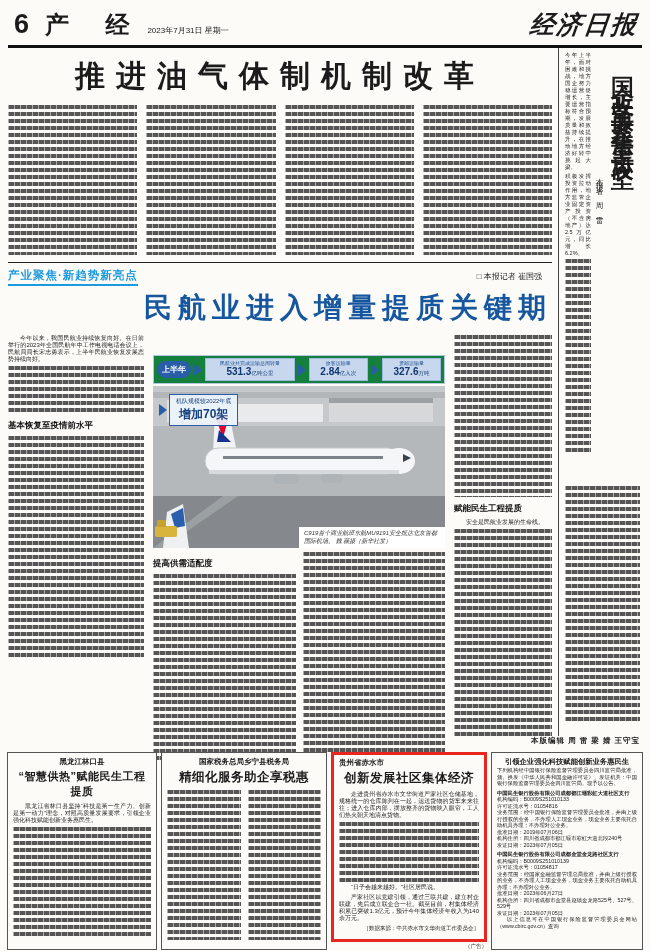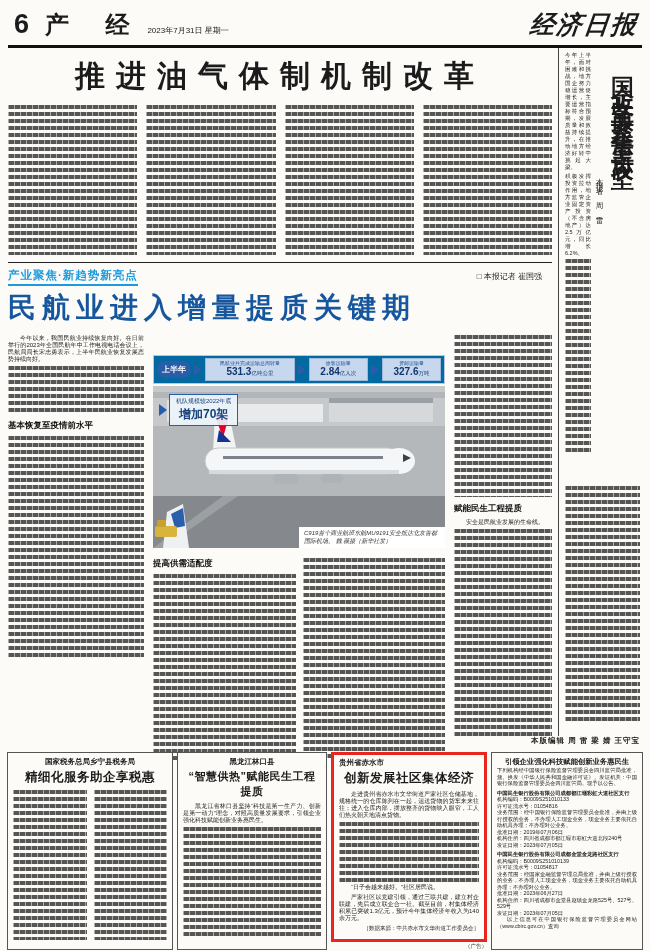--- a/index.html
+++ b/index.html
@@ -17,53 +17,53 @@
   .left-main{width:550px;padding:4px 6px 0 0;box-sizing:border-box;}
   .sidebar{flex:1;border-left:1px solid #444;padding:4px 2px 0 6px;box-sizing:border-box;overflow:hidden;}
   
   .kicker-row{display:flex;align-items:baseline;justify-content:space-between;}
   .kicker{color:#1b9ade;font-weight:bold;font-size:11.5px;border-bottom:2px solid #1b9ade;padding-bottom:1px;letter-spacing:1px;}
   .byline{font-size:8px;color:#222;}
   .byline-a{margin-right:150px;}
   .byline-b{margin-right:10px;}
   
   .oil-headline{font-size:30px;font-weight:900;letter-spacing:11px;text-align:center;margin:4px 0 8px 0;}
-  .avia-headline{font-family:"Liberation Serif",serif;color:#15569f;font-size:28px;font-weight:900;letter-spacing:6px;text-align:left;margin:3px 0 8px 0;}
+  .avia-headline{font-family:"Liberation Serif",serif;color:#15569f;font-size:28px;font-weight:900;letter-spacing:6px;text-align:right;margin:3px 0 8px 0;}
   
   .greek{background-image:
       repeating-linear-gradient(90deg, rgba(255,255,255,.5) 0 1px, transparent 1px 6px),
       repeating-linear-gradient(180deg, rgba(45,45,45,.8) 0 4.2px, transparent 4.2px 7px);}
   .bodytext{font-size:6px;line-height:7px;text-align:justify;color:#222;margin:0 0 3px 0;}
   .indent{text-indent:12px;}
   .cols4{display:flex;gap:9px;height:150px;margin-top:2px;}
   .cols4 > div{flex:1;}
   .rule-h{border-bottom:1px solid #222;margin:7px 0 5px 0;}
   
   .avia-cols{display:flex;gap:9px;}
   .avia-col1{width:136px;}
   .avia-center{width:292px;}
   .avia-col3{flex:1;}
   .subhead{font-weight:bold;font-size:8.5px;margin:6px 0 4px 0;color:#111;}
   
-  .infographic{display:flex;align-items:flex-end;gap:3px;background:#0369a1;border:1px solid #b5c8e2;padding:2px 3px;margin-top:20px;}
+  .infographic{display:flex;align-items:flex-end;gap:3px;background:#15803d;border:1px solid #b5c8e2;padding:2px 3px;margin-top:20px;}
   .half-tag{background:#2a5da8;color:#fff;font-weight:bold;font-size:8px;border-radius:9px;padding:3px 5px;align-self:center;white-space:nowrap;}
   .stat{background:#c7d8ee;border:1px solid #9fb9da;padding:1px 3px;display:flex;flex-direction:column;justify-content:center;text-align:center;}
   .stat1{flex:1.6;} .stat2{flex:1;} .stat3{flex:1;}
   .stat-label{font-size:5px;color:#1d4d8c;white-space:nowrap;overflow:hidden;}
   .stat-value{font-size:10px;font-weight:900;color:#12366e;line-height:11px;}
   .stat-unit{font-size:5.5px;font-weight:normal;}
   .tri-right{width:0;height:0;border-top:6px solid transparent;border-bottom:6px solid transparent;border-left:8px solid #2a5da8;align-self:center;}
   
   .photo{position:relative;width:292px;height:162px;margin-top:2px;background:#a9adb1;}
   .fleet-note{position:absolute;top:8px;left:6px;display:flex;align-items:center;gap:2px;}
   .fleet-box{border:1.5px solid #2a5da8;background:rgba(236,243,250,.92);padding:2px 6px;color:#16407e;text-align:center;}
   .fleet-line1{font-size:6px;}
   .fleet-line2{font-size:12px;font-weight:900;}
   .photo-caption{position:absolute;right:0;bottom:0;width:146px;background:#fff;padding:3px 5px;font-size:6px;line-height:7.5px;font-style:italic;color:#333;box-sizing:border-box;}
-  .two-col{display:flex;gap:7px;margin-top:4px;align-items:flex-end;}
+  .two-col{display:flex;gap:7px;margin-top:4px;}
   .two-col > div{flex:1;}
   
   .sb-top{display:flex;height:428px;}
   .sb-textcol{width:38px;}
   .sb-text{font-size:5.5px;line-height:7px;text-align:justify;color:#222;margin:0 0 2px 0;}
   .sb-byline{writing-mode:vertical-rl;text-orientation:upright;font-size:7.5px;letter-spacing:3px;height:150px;margin:120px 1px 0 3px;color:#222;white-space:nowrap;}
   .sb-headline{writing-mode:vertical-rl;text-orientation:upright;font-family:"Liberation Serif",serif;font-weight:900;font-size:23px;letter-spacing:9px;margin:6px 2px 0 2px;white-space:nowrap;}
   .sb-bottom{margin-top:6px;}
   
   .credit-row{height:13px;text-align:right;padding-right:10px;font-size:7.5px;font-weight:bold;letter-spacing:1px;}
@@ -227,34 +227,34 @@
       <div class="sb-bottom">
         <div class="greek" style="height:238px"></div>
       </div>
     </div>
   </div>
 
   <div class="credit-row">本版编辑 周 雷 梁 婧 王守宝</div>
 
   <div class="bottom-strip">
 
+    <div class="bbox bbox1">
+      <div class="box-region center">黑龙江林口县</div>
+      <div class="box-title" style="font-size:11px">“智慧供热”赋能民生工程提质</div>
+      <p class="bodytext indent">黑龙江省林口县坚持“科技是第一生产力、创新是第一动力”理念，对照高质量发展要求，引领企业强化科技赋能创新业务惠民生。</p>
+      <div class="greek" style="height:112px"></div>
+    </div>
+
     <div class="bbox bbox2">
       <div class="box-region center">国家税务总局乡宁县税务局</div>
       <div class="box-title">精细化服务助企享税惠</div>
       <div class="box2cols">
         <div class="greek"></div>
         <div class="greek"></div>
       </div>
-    </div>
-
-    <div class="bbox bbox1">
-      <div class="box-region center">黑龙江林口县</div>
-      <div class="box-title" style="font-size:11px">“智慧供热”赋能民生工程提质</div>
-      <p class="bodytext indent">黑龙江省林口县坚持“科技是第一生产力、创新是第一动力”理念，对照高质量发展要求，引领企业强化科技赋能创新业务惠民生。</p>
-      <div class="greek" style="height:112px"></div>
     </div>
 
     <div class="bbox3-wrap">
       <div class="bbox bbox3">
         <div class="box-region">贵州省赤水市</div>
         <div class="box-title">创新发展社区集体经济</div>
         <p class="bodytext indent">走进贵州省赤水市文华街道严家社区仓储基地，规格统一的仓库陈列在一起，运送货物的货车来来往往；进入仓库内部，摆放整齐的货物映入眼帘，工人们热火朝天地清点货物。</p>
         <div class="greek" style="height:62px"></div>
         <p class="bodytext indent">“日子会越来越好。”社区居民说。</p>
         <p class="bodytext indent">严家社区以党建引领，通过三联共建，建立村企联建，先后成立联企合一社。截至目前，村集体经济积累已突破1.3亿元，预计今年集体经济年收入为140余万元。</p>

